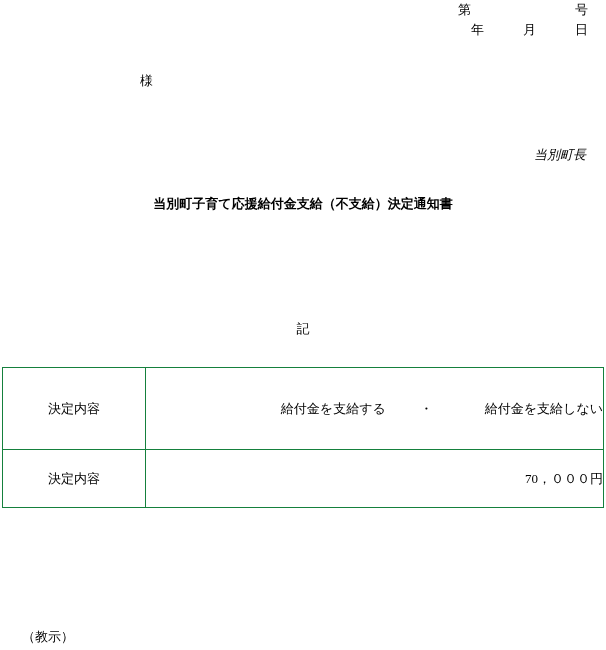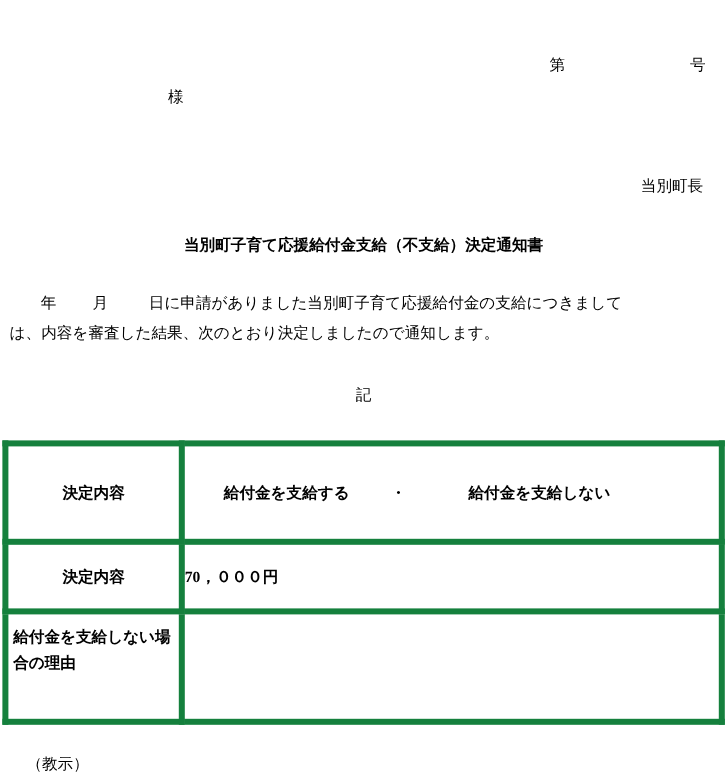--- a/index.html
+++ b/index.html
@@ -29,40 +29,40 @@
     left: 0px;
     width: 606px;
   }
   .hdr-row {
     display: block;
     text-align: right;
     padding-right: 18px;
     line-height: 20px;
     white-space: pre;
     font-size: 13px;
-    margin-top: 44px;
   }
 
   .addressee {
     position: absolute;
     top: 72px;
     left: 140px;
     font-size: 13px;
     line-height: 18px;
   }
 
   .issuer {
     position: absolute;
     top: 146px;
     left: 0;
     width: 606px;
     text-align: right;
     padding-right: 20px;
     box-sizing: border-box;
     font-size: 13px;
+    font-style: italic;
   }
 
   .doc-title {
     position: absolute;
     top: 195px;
     left: 0;
     width: 606px;
     text-align: center;
     font-size: 13px;
     font-weight: bold;
@@ -93,37 +93,37 @@
   table.decision {
     position: absolute;
     top: 367px;
     left: 2px;
     width: 602px;
     border-collapse: collapse;
     table-layout: fixed;
     font-size: 13px;
   }
   table.decision td {
-    border: 5px solid #15803d;
+    border: 1px solid #15803d;
     padding: 0;
     vertical-align: middle;
-    font-weight: bold;
   }
   td.lbl {
     width: 142px;
     text-align: center;
   }
   td.lbl.toplabel {
     text-align: left;
     vertical-align: top;
     padding: 8px 4px 0 4px;
     line-height: 22px;
   }
   td.val {
     padding-left: 58px;
+    text-align: right;
   }
   .row1 { height: 82px; }
   .row2 { height: 58px; }
   .row3 { height: 92px; }
 
   .choices {
     white-space: pre;
   }
   .choices .midgap { display: inline-block; width: 34px; }
   .choices .midgap2 { display: inline-block; width: 52px; }
@@ -135,51 +135,44 @@
     font-size: 13px;
   }
 </style>
 </head>
 <body>
 
 <div class="page">
 
   <div class="hdr">
     <div class="hdr-row">第　　　　　　　　号</div>
+    <div class="hdr-row">年　　　月　　　日</div>
   </div>
 
   <div class="addressee">様</div>
 
   <div class="issuer">当別町長</div>
 
   <div class="doc-title">当別町子育て応援給付金支給（不支給）決定通知書</div>
 
-  <div class="body-para">
-    <span class="indent"></span><span>年</span><span class="gap"></span><span>月</span><span class="gap2"></span><span>日に申請がありました当別町子育て応援給付金の支給につきまして</span><br>
-    <span>は、内容を審査した結果、次のとおり決定しましたので通知します。</span>
-  </div>
 
   <div class="ki">記</div>
 
   <table class="decision">
     <tbody>
         <tr class="row1">
       <td class="lbl">決定内容</td>
       <td class="val">
         <span class="choices">
           <span>給付金を支給する</span><span class="midgap"></span><span>・</span><span class="midgap2"></span><span>給付金を支給しない</span>
         </span>
       </td>
     </tr>
     <tr class="row2">
       <td class="lbl">決定内容</td>
       <td class="val">70，０００円</td>
     </tr>
-    <tr class="row3">
-      <td class="lbl toplabel">給付金を支給しない場合の理由</td>
-      <td class="val"></td>
-    </tr>
   </tbody>
     </table>
 
   <div class="note">（教示）</div>
 
 </div>
 
 </body></html>

